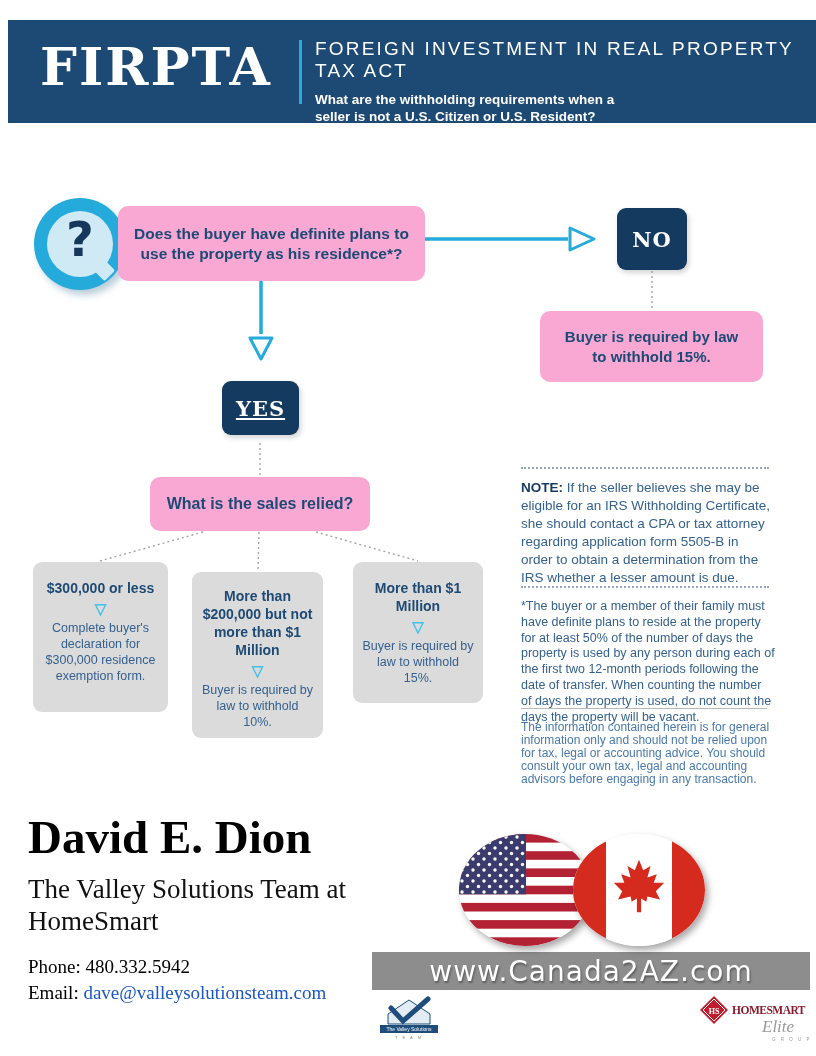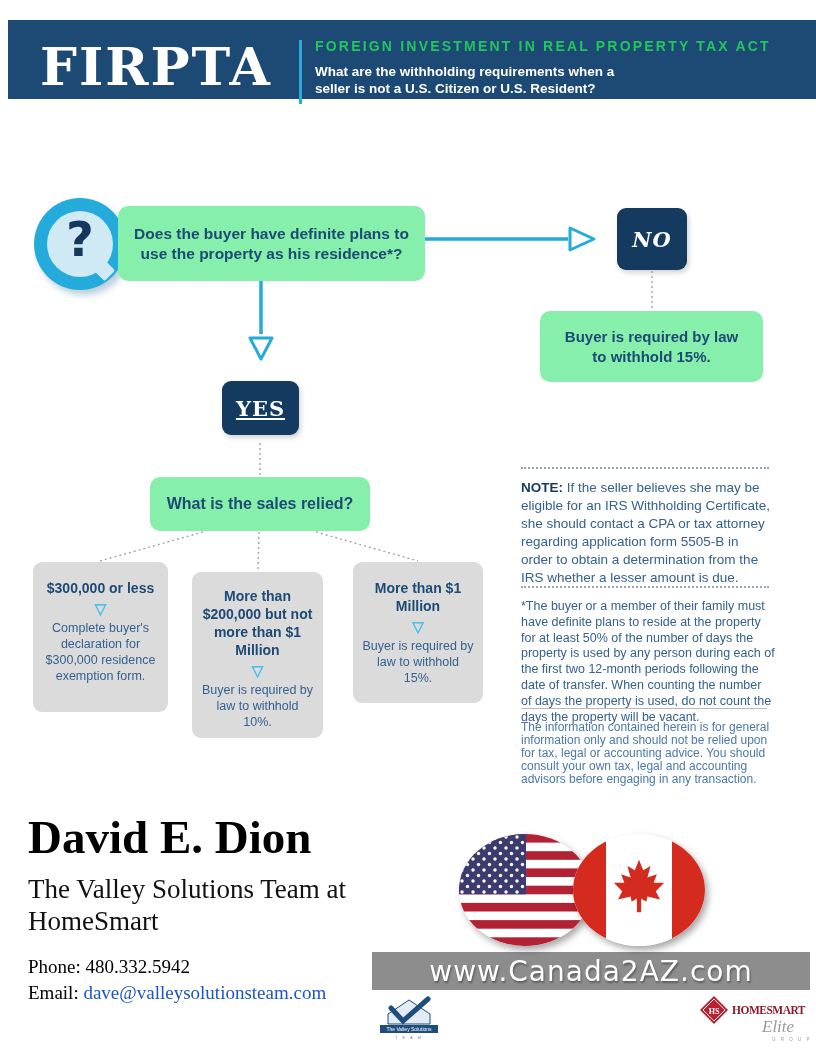--- a/index.html
+++ b/index.html
@@ -1,54 +1,54 @@
 <!DOCTYPE html>
 <html><head>
 <meta charset="utf-8">
 <style>
   html,body { margin:0; padding:0; background:#fff; }
   .page { position:relative; width:816px; height:1056px; background:#ffffff;
           font-family:"Liberation Sans", sans-serif; overflow:hidden; }
 
   
-  .hdr { position:absolute; left:8px; top:20px; width:808px; height:79px; background:#1d4a74; }
+  .hdr { position:absolute; left:8px; top:20px; width:808px; height:103px; background:#1d4a74; }
   .hdr-brand { position:absolute; left:32px; top:16px; font-family:"DejaVu Serif", serif;
                font-weight:bold; font-size:52px; color:#ffffff; letter-spacing:2px; }
   .hdr-div { position:absolute; left:291px; top:20px; width:3px; height:64px; background:#2ba9da; }
   .hdr-text { position:absolute; left:307px; top:18px; width:490px; }
-  .hdr-title { color:#22c55e; font-weight:bold; font-size:14px; letter-spacing:2.2px; margin-bottom:9px; }
+  .hdr-title { color:#ffffff; font-weight:normal; font-size:19px; letter-spacing:2.2px; margin-bottom:9px; }
   .hdr-sub { color:#ffffff; font-weight:bold; font-size:13.5px; line-height:17px; }
 
   
   .connectors { position:absolute; left:0; top:0; pointer-events:none; }
 
   
   .q-icon { position:absolute; left:34px; top:198px; width:92px; height:92px; border-radius:50%;
             background:#25aadc; box-shadow:4px 5px 7px rgba(130,165,185,.55); }
   .q-bubble { position:absolute; left:13px; top:13px; width:66px; height:66px; border-radius:50%;
               background:#cfe9f5; }
   .q-bubble::after { content:""; position:absolute; right:1px; bottom:-1px; width:15px; height:15px;
                      background:#cfe9f5; transform:rotate(45deg); border-radius:2px; }
   .q-mark { position:absolute; left:0; top:13px; width:100%; text-align:center;
             font-family:"DejaVu Sans", sans-serif; font-weight:bold; font-size:48px; color:#16375c; }
 
   
-  .bluebox { position:absolute; background:#86efac; border-radius:10px; color:#1d4a74;
+  .bluebox { position:absolute; background:#f9a8d4; border-radius:10px; color:#1d4a74;
              font-weight:bold; display:flex; align-items:center; justify-content:center;
              text-align:center; box-sizing:border-box; }
   .qbox { left:118px; top:206px; width:307px; height:75px; font-size:15.5px; line-height:20px; padding:0 16px; }
   .no-result { left:540px; top:311px; width:223px; height:71px; font-size:15px; line-height:20px; padding:0 20px; }
   .sales-box { left:150px; top:477px; width:220px; height:54px; font-size:16px; }
 
   
   .navy-node { position:absolute; background:#143a5f; border-radius:9px; color:#ffffff;
                font-family:"DejaVu Serif", serif; font-weight:bold; font-size:21px; letter-spacing:1px;
                display:flex; align-items:center; justify-content:center;
                box-shadow:2px 3px 5px rgba(150,150,150,.4); }
-  .no-node { left:617px; top:208px; width:70px; height:62px;font-style:italic; }
+  .no-node { left:617px; top:208px; width:70px; height:62px; }
   .yes-node { left:222px; top:381px; width:77px; height:54px;text-decoration:underline; }
 
   
   .gray-box { position:absolute; background:#dbdbdb; border-radius:9px; text-align:center; box-sizing:border-box; }
   .gb-head { font-weight:bold; font-size:14px; line-height:18px; color:#1d4a74; }
   .gb-tri { color:#45c1ea; font-size:15px; line-height:17px; margin:3px 0; font-weight:bold; }
   .gb-body { font-size:12.5px; line-height:16px; color:#35618f; }
   .b1 { left:33px; top:562px; width:135px; height:150px; padding:17px 7px; }
   .b2 { left:192px; top:572px; width:131px; height:166px; padding:15px 9px; }
   .b3 { left:353px; top:562px; width:130px; height:141px; padding:17px 9px; }

